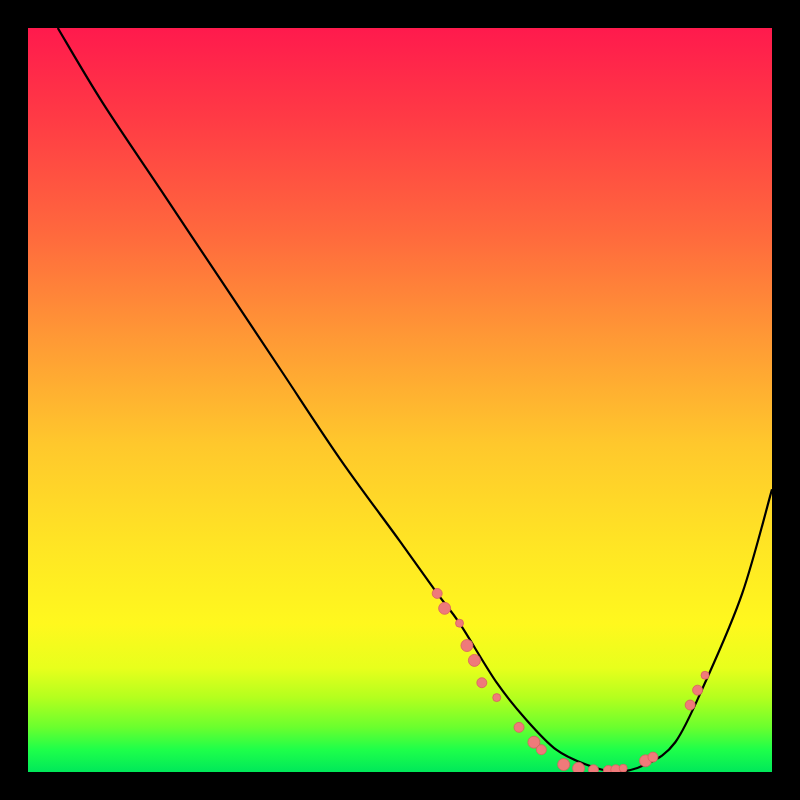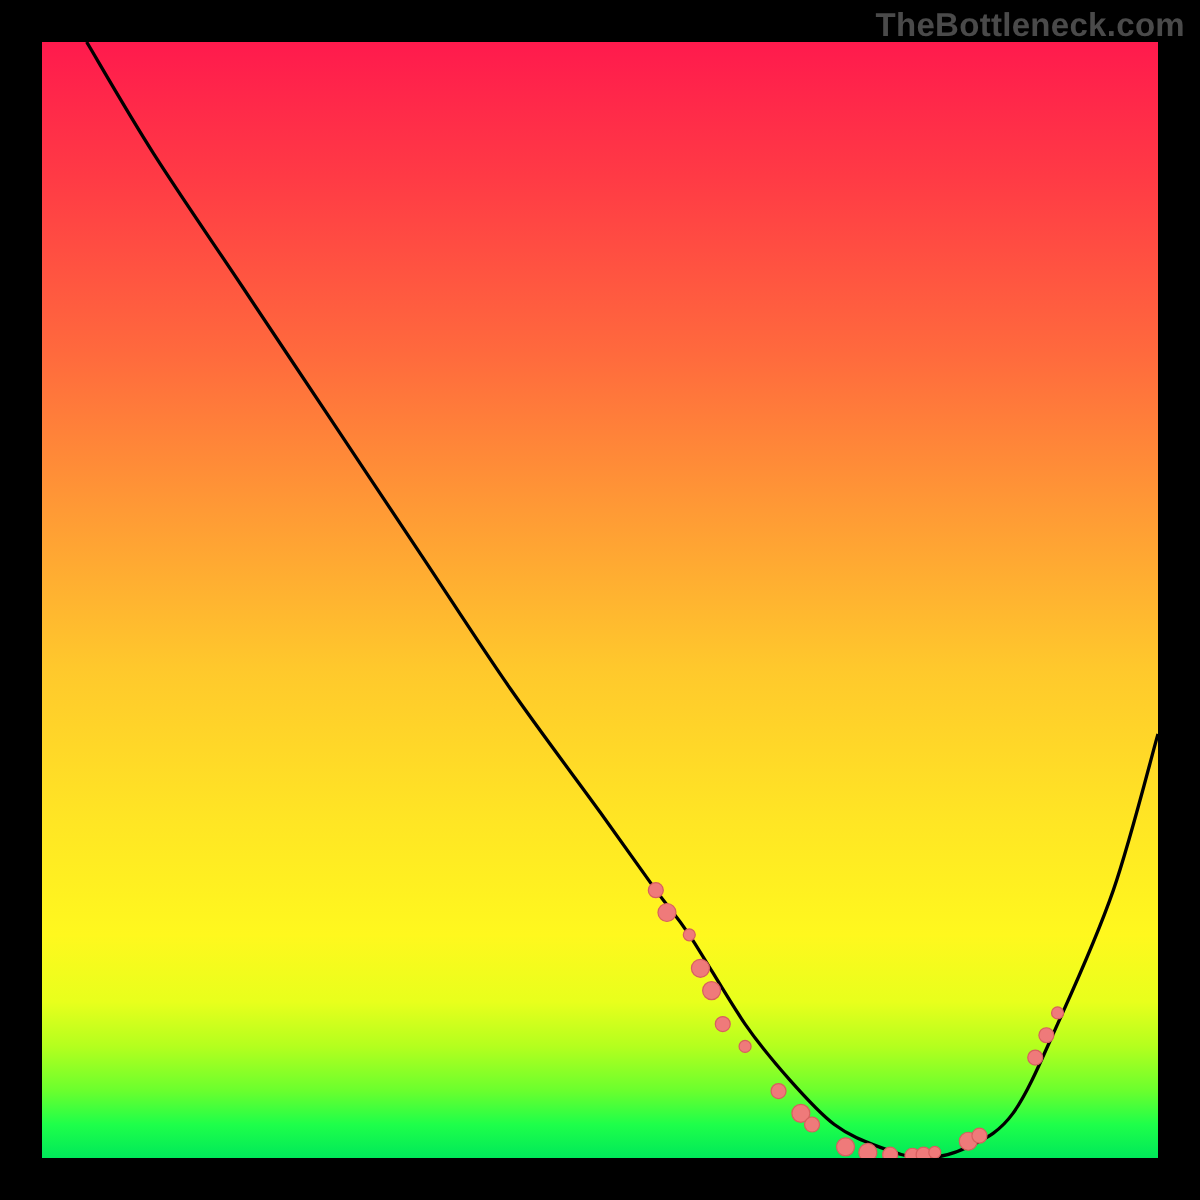--- a/index.html
+++ b/index.html
@@ -58,21 +58,20 @@
     top: 0;
     left: 0;
     width: 744px;
     height: 744px;
   }
 </style>
 </head>
 <body>
 
 <div class="frame">
-  <div class="watermark">TheBottleneck.com</div>
 
   <div class="plot-area">
     <svg class="curve" viewBox="0 0 744 744" preserveAspectRatio="none">
       <path id="curve-path" fill="none" stroke-width="2.2" stroke="#000000" d="M 29.76 0 C 37.2 12.399999999999997, 57.040000000000006 47.11999999999999, 74.4 74.39999999999998 C 91.76 101.67999999999996, 114.07999999999998 133.91999999999996, 133.92 163.67999999999995 C 153.76 193.43999999999994, 173.6 223.2, 193.44 252.95999999999998 C 213.28 282.71999999999997, 233.12 312.47999999999996, 252.96 342.23999999999995 C 272.8 371.99999999999994, 292.64 403, 312.47999999999996 431.52000000000004 C 332.31999999999994 460.0400000000001, 355.88 491.04, 372 513.36 C 388.12 535.6800000000001, 399.28000000000003 551.8000000000001, 409.20000000000005 565.44 C 419.12000000000006 579.08, 421.59999999999997 580.32, 431.52 595.2 C 441.44 610.08, 457.56 638.6, 468.72 654.72 C 479.88000000000005 670.84, 488.56 680.76, 498.48 691.92 C 508.40000000000003 703.0799999999999, 518.32 714.24, 528.24 721.68 C 538.16 729.1199999999999, 548.08 732.8399999999999, 558 736.56 C 567.92 740.28, 577.84 744, 587.76 744 C 597.68 744, 607.6 741.52, 617.52 736.56 C 627.4399999999999 731.5999999999999, 637.3599999999999 727.88, 647.28 714.24 C 657.2 700.6, 665.8800000000001 679.52, 677.0400000000001 654.72 C 688.2 629.9200000000001, 703.08 597.6800000000001, 714.24 565.44 C 725.4 533.2, 739.04 478.64, 744 461.28"></path>
       <g id="points-group">
           <circle cx="409.20000000000005" cy="565.44" r="5" fill="#ef7a7a" stroke="#d85f5f" stroke-width="0.8"></circle>
           <circle cx="416.64000000000004" cy="580.3199999999999" r="6" fill="#ef7a7a" stroke="#d85f5f" stroke-width="0.8"></circle>
           <circle cx="431.52" cy="595.2" r="4" fill="#ef7a7a" stroke="#d85f5f" stroke-width="0.8"></circle>
           <circle cx="438.96" cy="617.52" r="6" fill="#ef7a7a" stroke="#d85f5f" stroke-width="0.8"></circle>
           <circle cx="446.4" cy="632.4" r="6" fill="#ef7a7a" stroke="#d85f5f" stroke-width="0.8"></circle>

